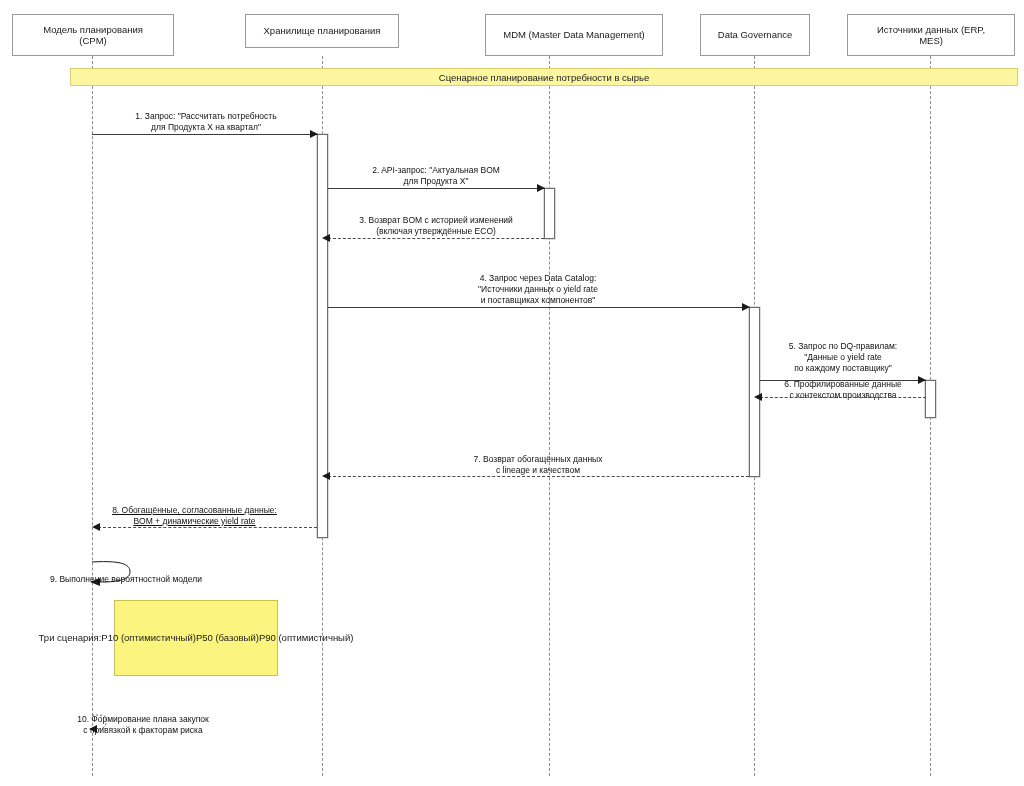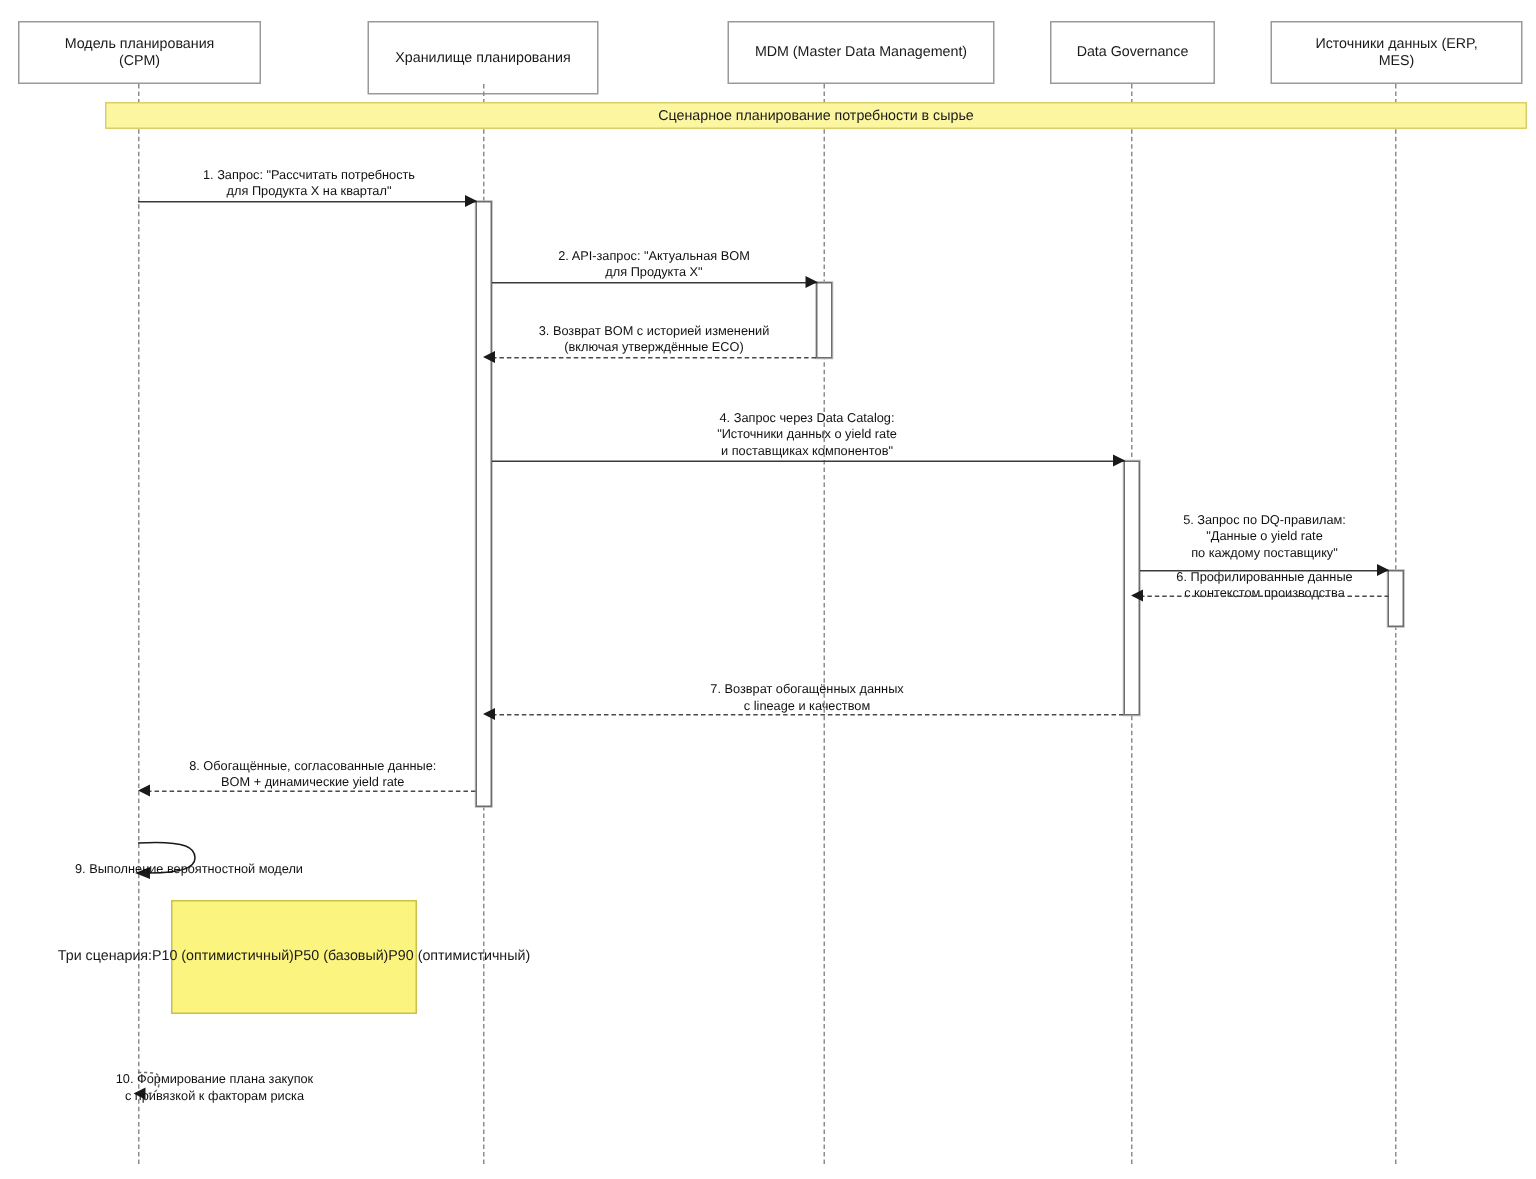--- a/index.html
+++ b/index.html
@@ -114,21 +114,21 @@
   .self-loop { position: absolute; }
 </style>
 </head>
 <body>
 
 <div id="diagram">
 
   <div class="participant" style="left:12px; top:14px; width:162px; height:42px;">
     <span>Модель планирования (CPM)</span>
   </div>
-  <div class="participant" style="left:245px; top:14px; width:154px; height:49px;">
+  <div class="participant" style="left:245px; top:14px; width:154px; height:34px;">
     <span>Хранилище планирования</span>
   </div>
   <div class="participant" style="left:461px; top:14px; width:178px; height:42px;margin-left:24px;">
     <span>MDM (Master Data Management)</span>
   </div>
   <div class="participant" style="left:700px; top:14px; width:110px; height:42px;text-align:right;">
     <span>Data Governance</span>
   </div>
   <div class="participant" style="left:847px; top:14px; width:168px; height:42px;">
     <span>Источники данных (ERP, MES)</span>
@@ -193,21 +193,21 @@
   <div class="msg-line dashed" style="left:760px; top:397px; width:166px;"></div>
   <div class="arrowhead left" style="left:754px; top:393px;"></div>
 
   <div class="msg-label" style="left:328px; top:454px; width:420px;">
     <div>7. Возврат обогащённых данных</div>
     <div>с lineage и качеством</div>
   </div>
   <div class="msg-line dashed" style="left:328px; top:476px; width:421px;"></div>
   <div class="arrowhead left" style="left:322px; top:472px;"></div>
 
-  <div class="msg-label" style="left:96px; top:505px; width:225px;">
+  <div class="msg-label" style="left:82px; top:505px; width:225px;text-decoration:underline;">
     <div>8. Обогащённые, согласованные данные:</div>
     <div>BOM + динамические yield rate</div>
   </div>
   <div class="msg-line dashed" style="left:98px; top:527px; width:219px;"></div>
   <div class="arrowhead left" style="left:92px; top:523px;"></div>
 
   <svg class="self-loop" style="left:86px; top:558px;" width="62" height="40" viewBox="0 0 62 40">
     <path d="M 6 4 C 40 2, 44 8, 44 14 C 44 24, 22 24, 14 24" fill="none" stroke="#1a1a1a" stroke-width="1"></path>
     <polygon points="14,20 4,24 14,28" fill="#1a1a1a"></polygon>
   </svg>

